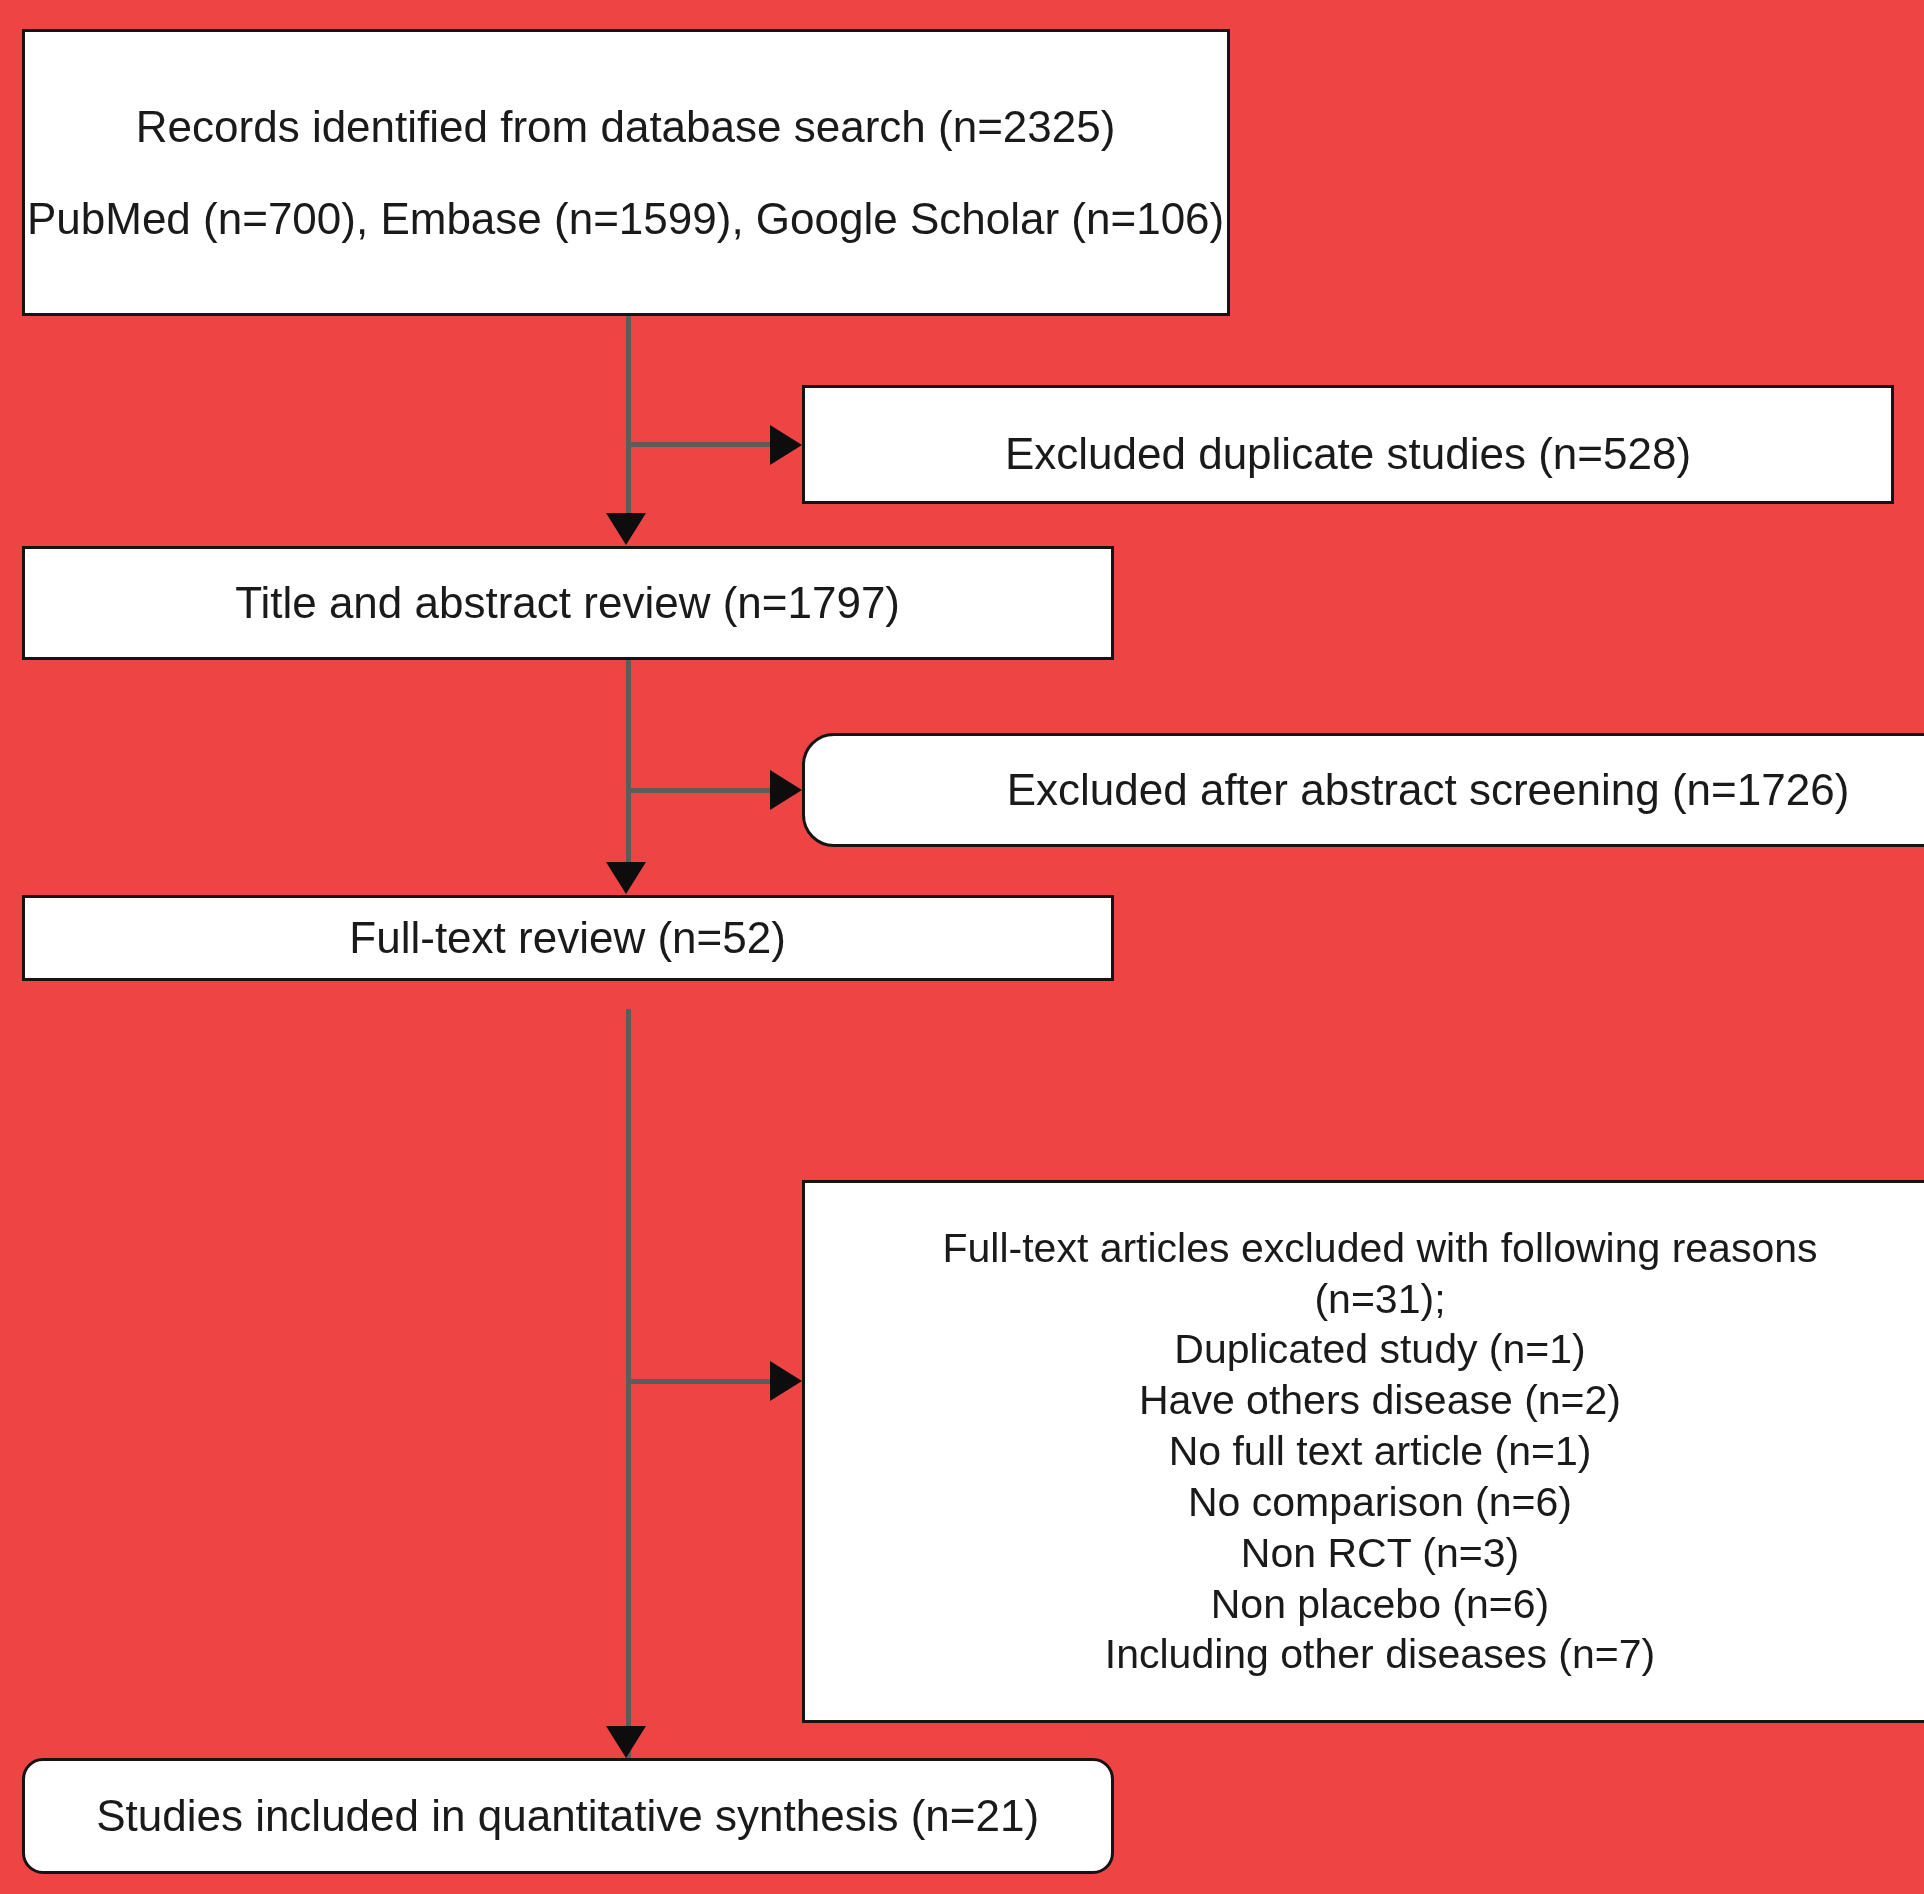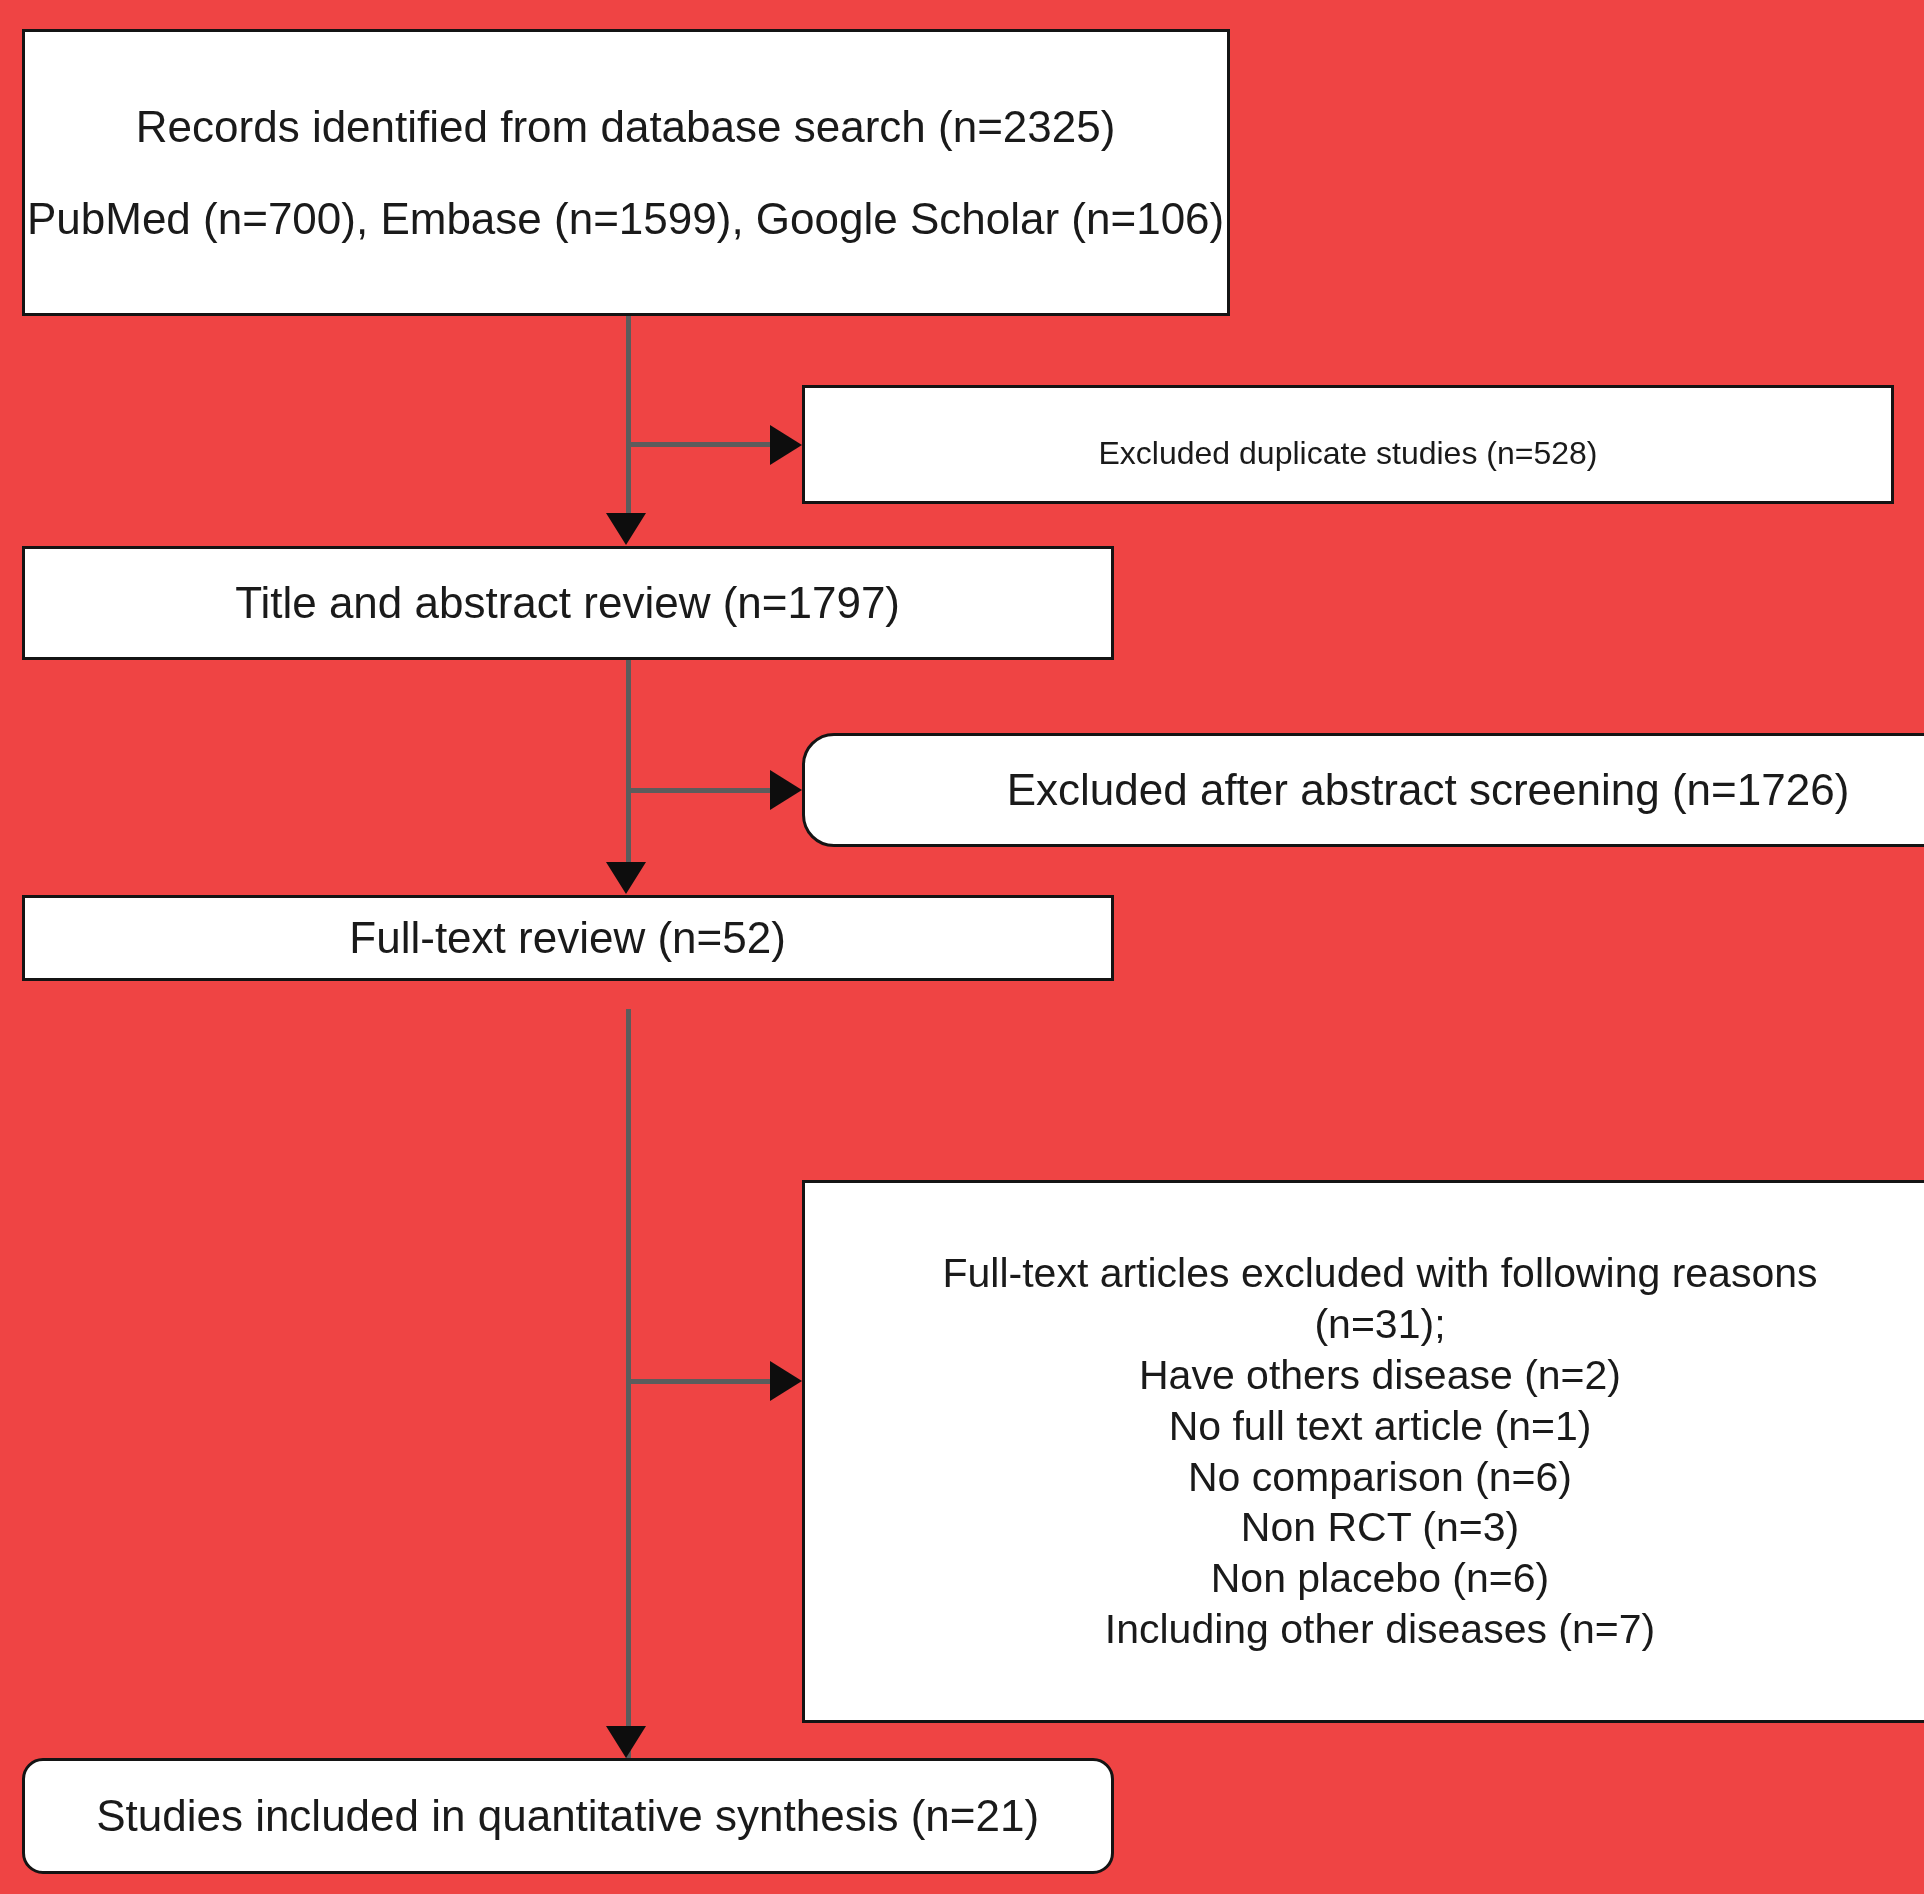--- a/index.html
+++ b/index.html
@@ -40,21 +40,21 @@
     left: 21.6px;  top: 29px;   width: 1208px; height: 287px;
     justify-content: center;
     padding: 0 20px;
   }
   #box-identification .line { font-size: 44px; line-height: 1.0; }
   #box-identification .line.first { margin-bottom: 48px; }
 
   #box-excluded-duplicates {
     left: 802px; top: 385px; width: 1092px; height: 119px;
   }
-  #box-excluded-duplicates .line { font-size: 32px; margin-top: 18px; }
+  #box-excluded-duplicates .line { font-size: 44px; margin-top: 18px; }
 
   #box-title-abstract {
     left: 21.6px;  top: 546px;  width: 1092px; height: 114px;
   }
   #box-title-abstract .line { font-size: 44px; }
 
   #box-excluded-abstract {
     left: 802px; top: 733px; width: 1252px; height: 114px; border-radius: 32px;
   }
   #box-excluded-abstract .line { font-size: 44px; }
@@ -142,20 +142,21 @@
     <span class="line">Excluded after abstract screening (n=1726)</span>
   </div>
 
   <div class="box" id="box-fulltext-review">
     <span class="line">Full-text review (n=52)</span>
   </div>
 
   <div class="box" id="box-excluded-reasons">
     <span class="line">Full-text articles excluded with following reasons</span>
     <span class="line">(n=31);</span>
+    <span class="line">Duplicated study (n=1)</span>
     <span class="line">Have others disease (n=2)</span>
     <span class="line">No full text article (n=1)</span>
     <span class="line">No comparison (n=6)</span>
     <span class="line">Non RCT (n=3)</span>
     <span class="line">Non placebo (n=6)</span>
     <span class="line">Including other diseases (n=7)</span>
   </div>
 
   <div class="box" id="box-included">
     <span class="line">Studies included in quantitative synthesis (n=21)</span>

